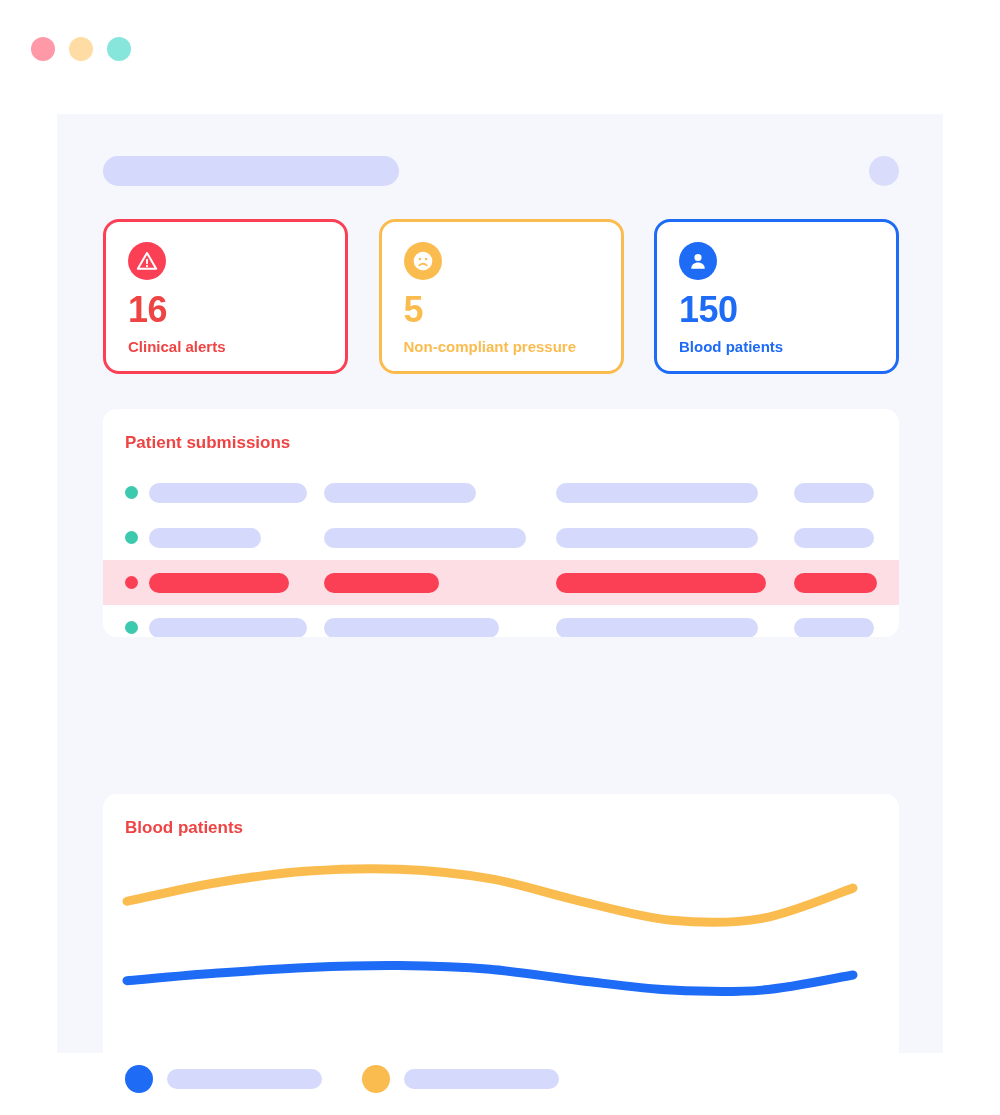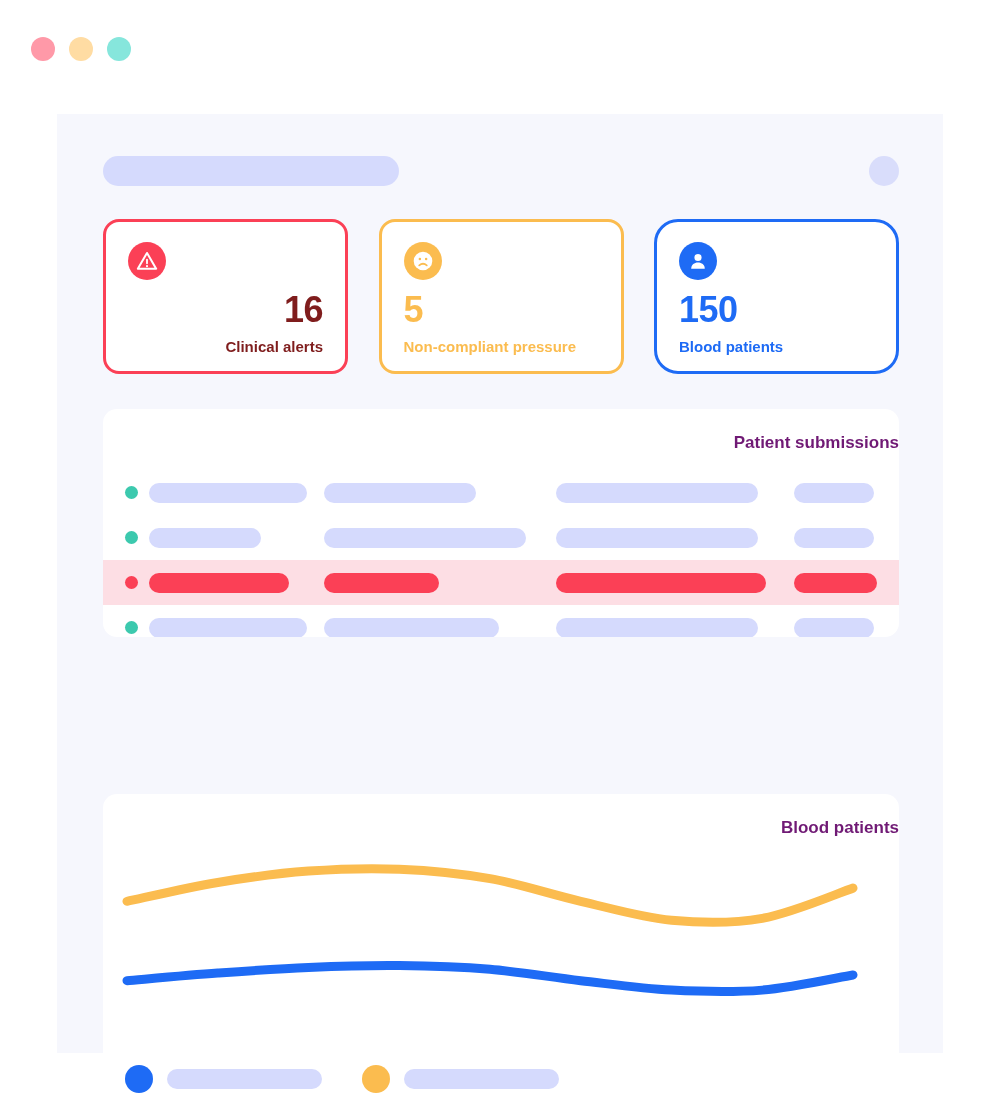--- a/index.html
+++ b/index.html
@@ -97,21 +97,21 @@
     width: 245px;
     height: 155px;
     background: #ffffff;
     border-radius: 16px;
     border: 3px solid transparent;
     padding: 20px 22px 0 22px;
     position: relative;
   }
   .stat-card.alerts   { border-color: #FB4056; }
   .stat-card.noncomp  { border-color: #FBBC4F; }
-  .stat-card.active   { border-color: #1E6BF5; border-radius: 24px; }
+  .stat-card.active   { border-color: #1E6BF5; }
 
   .stat-icon {
     width: 38px;
     height: 38px;
     border-radius: 50%;
     display: flex;
     align-items: center;
     justify-content: center;
   }
   .stat-icon.alerts  { background: #FB4056; }
@@ -123,39 +123,38 @@
     font-size: 36px;
     font-weight: bold;
     letter-spacing: -0.5px;
     line-height: 1;
   }
   .stat-label {
     margin-top: 10px;
     font-size: 15px;
     font-weight: bold;
   }
-  .alerts  .stat-value, .alerts  .stat-label  { color: #7f1d1d; text-align: right; }
+  .alerts  .stat-value, .alerts  .stat-label  { color: #ef4444; }
   .noncomp .stat-value, .noncomp .stat-label  { color: #FBBC4F; }
   .active  .stat-value, .active  .stat-label  { color: #1E6BF5; }
 
   
   .panel {
     position: absolute;
     left: 46px;
     width: 796px;
     background: #ffffff;
     border-radius: 14px;
     overflow: hidden;
   }
   .panel-title {
     font-size: 17px;
     font-weight: bold;
-    color: #701a75;
+    color: #ef4444;
     padding: 24px 0 0 22px;
-    text-align: right;
   }
 
   
   .panel-submissions { top: 295px; height: 228px; }
 
   .table-body {
     margin-top: 17px;
   }
   .table-row {
     height: 45px;

